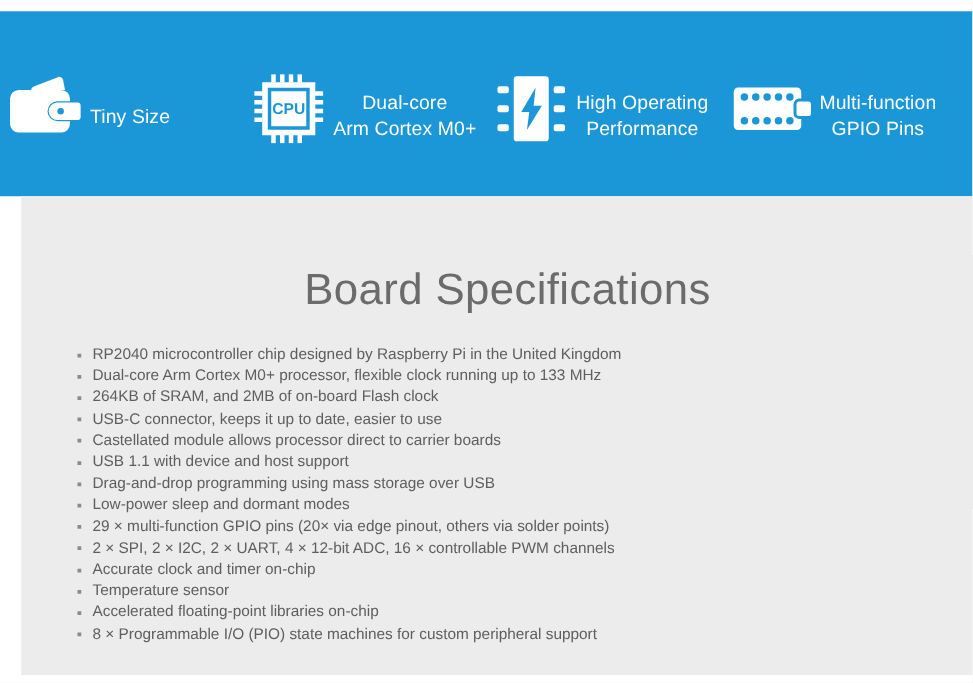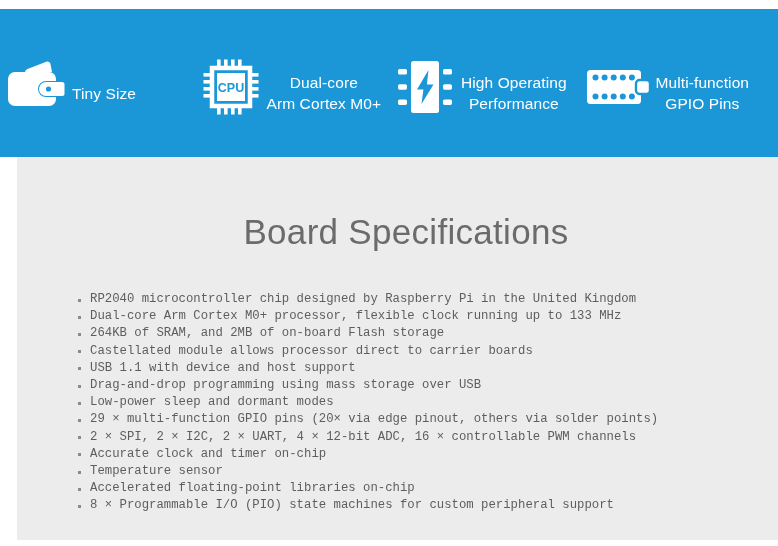--- a/index.html
+++ b/index.html
@@ -79,28 +79,27 @@
     text-align: center;
     color: #6b6b6b;
     font-size: 35px;
     font-weight: 400;
     letter-spacing: 0.3px;
     margin: 0;
     padding-top: 55px;
     font-family: "Liberation Sans", "DejaVu Sans", sans-serif;
   }
   .spec-list {
-    margin: 16px;
+    margin: 0;
     padding: 0;
     list-style: none;
     position: absolute;
     left: 44px;
     top: 118px;
     right: 20px;
-    font-family: Liberation Mono, monospace;
   }
   .spec-list li {
     position: relative;
     color: #5e5e5e;
     font-size: 12.3px;
     line-height: 17.2px;
     padding-left: 13px;
     margin-bottom: 0;
     white-space: nowrap;
   }
@@ -229,21 +228,22 @@
       </div>
     </div>
 
   </div>
 
   <div class="spec-section">
     <h1 class="spec-title">Board Specifications</h1>
     <ul class="spec-list">
       <li>RP2040 microcontroller chip designed by Raspberry Pi in the United Kingdom</li>
       <li>Dual-core Arm Cortex M0+ processor, flexible clock running up to 133 MHz</li>
-      <li>264KB of SRAM, and 2MB of on-board Flash storage</li>
+      <li>264KB of SRAM, and 2MB of on-board Flash clock</li>
+      <li>USB-C connector, keeps it up to date, easier to use</li>
       <li>Castellated module allows processor direct to carrier boards</li>
       <li>USB 1.1 with device and host support</li>
       <li>Drag-and-drop programming using mass storage over USB</li>
       <li>Low-power sleep and dormant modes</li>
       <li>29 × multi-function GPIO pins (20× via edge pinout, others via solder points)</li>
       <li>2 × SPI, 2 × I2C, 2 × UART, 4 × 12-bit ADC, 16 × controllable PWM channels</li>
       <li>Accurate clock and timer on-chip</li>
       <li>Temperature sensor</li>
       <li>Accelerated floating-point libraries on-chip</li>
       <li>8 × Programmable I/O (PIO) state machines for custom peripheral support</li>

